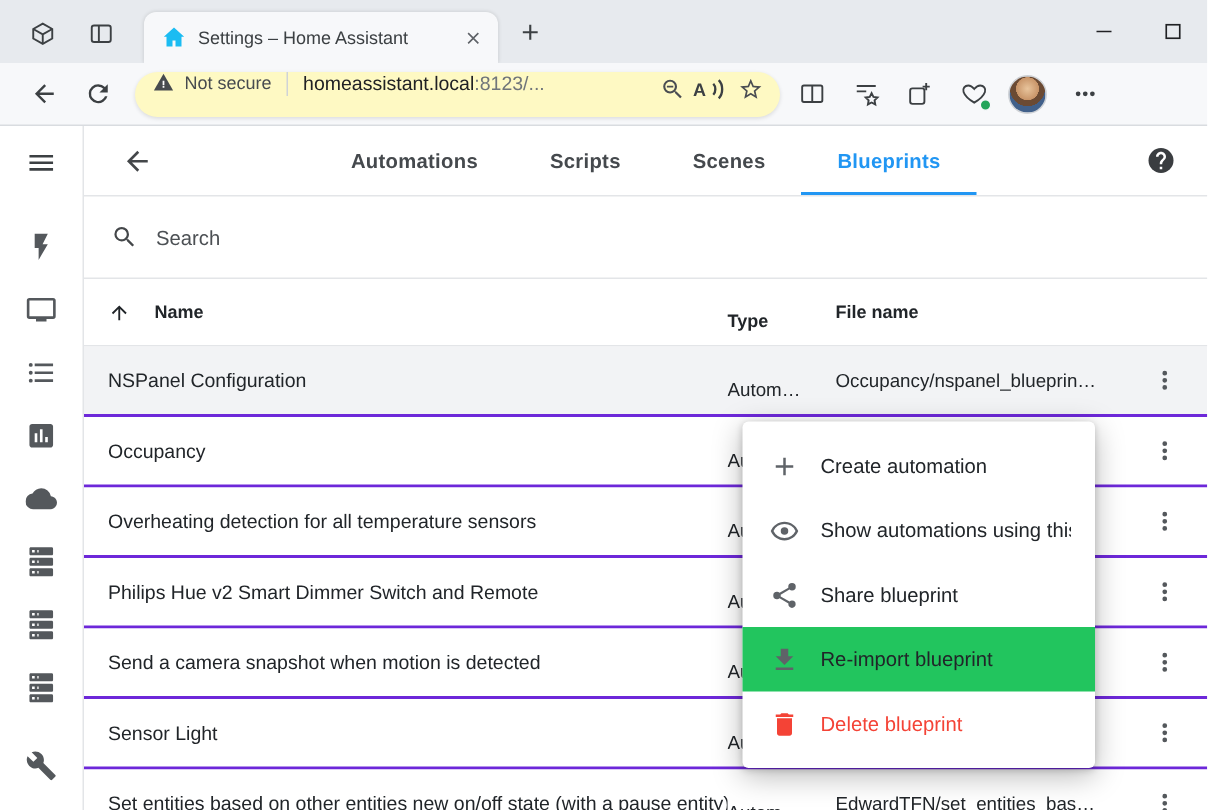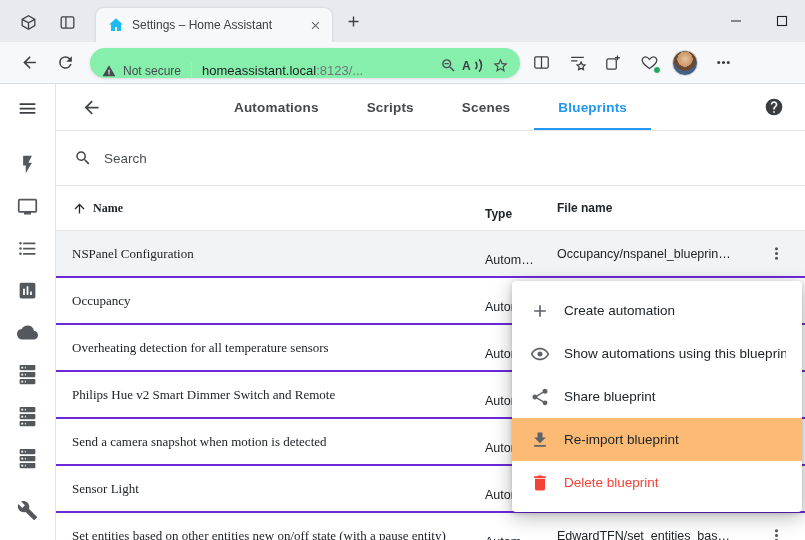--- a/index.html
+++ b/index.html
@@ -23,21 +23,21 @@
   .newtab svg { width:17px; height:17px; }
   .win-controls { position:absolute; right:0; top:0; height:42px; display:flex; }
   .win-btn { width:46px; height:42px; display:flex; align-items:center; justify-content:center; color:#202124; }
   .win-btn svg { width:12px; height:12px; }
 
   
   .toolbar { position:relative; height:42px; background:#f7f8fa; border-bottom:1px solid #d9dce0; display:flex; align-items:center; padding:0 8px 0 14px; }
   .tb-btn { width:30px; height:30px; display:flex; align-items:center; justify-content:center; color:#3c4043; border-radius:6px; flex:none; margin-left:6px; }
   .tb-btn:first-child { margin-left:0; }
   .tb-btn svg { width:19px; height:19px; }
-  .addressbar { flex:none; width:430px; height:30px; margin-left:10px; background:#86efac; border-radius:15px; box-shadow:0 1px 3px rgba(0,0,0,.12); display:flex; align-items:flex-end; padding:0 8px 0 12px; }
+  .addressbar { flex:none; width:430px; height:30px; margin-left:10px; background:#fef9c3; border-radius:15px; box-shadow:0 1px 3px rgba(0,0,0,.12); display:flex; align-items:flex-start; padding:0 8px 0 12px; }
   .siteinfo { display:flex; align-items:center; gap:7px; color:#474b4f; }
   .siteinfo svg { width:14px; height:14px; }
   .notsecure { font-size:12px; color:#474b4f; white-space:nowrap; }
   .ab-divider { width:1px; height:16px; background:#cfd3d7; margin:0 10px; flex:none; }
   .url { flex:1; font-size:13px; white-space:nowrap; overflow:hidden; }
   .url .host { color:#202124; }
   .url .path { color:#70757a; }
   .ab-icon { width:24px; height:24px; display:flex; align-items:center; justify-content:center; color:#4a4d52; flex:none; margin-left:2px; }
   .ab-icon svg { width:17px; height:17px; }
   .read-aloud { font-size:12px; font-weight:bold; color:#3c4043; display:flex; align-items:center; justify-content:center; gap:1px; }
@@ -67,40 +67,40 @@
   .ha-help { position:absolute; right:18px; width:26px; height:26px; display:flex; align-items:center; justify-content:center; color:#3a3d40; }
   .ha-help svg { width:20px; height:20px; }
 
   .search-row { height:54px; display:flex; align-items:center; padding:0 24px 0 18px; gap:12px; flex:none; }
   .search-row .s-icon { color:#44474a; display:flex; }
   .search-row .s-icon svg { width:18px; height:18px; }
   .search-input { border:none; outline:none; flex:1; font-size:13.5px; color:#404040; background:transparent; }
   .search-input::placeholder { color:#4c5054; opacity:1; }
 
   .thead { height:46px; display:flex; align-items:center; border-top:1px solid #e3e5e8; border-bottom:1px solid #e3e5e8; font-size:12px; font-weight:bold; color:#212529; flex:none; }
-  .col-name { flex:1; min-width:0; padding-left:16px; display:flex; align-items:center; gap:6px;font-family:Liberation Serif, serif; }
+  .col-name { flex:1; min-width:0; padding-left:16px; display:flex; align-items:center; gap:16px; }
   .col-type { width:72px; flex:none;margin-top:12px; }
   .col-file { width:190px; flex:none; }
   .col-act  { width:58px; flex:none; display:flex; justify-content:center; }
   .sort-icon { display:flex; color:#212529; }
   .sort-icon svg { width:15px; height:15px; }
 
   .rows { flex:1; overflow:hidden; }
   .row { height:47px; display:flex; align-items:center; border-bottom:2px solid #6d28d9; font-size:13px; color:#212529; cursor:pointer; background:#fff; }
   .row.selected { background:#f2f3f5; }
   .row .col-name { white-space:nowrap; overflow:hidden; }
   .row .col-type, .row .col-file { font-size:12.5px; white-space:nowrap; overflow:hidden; }
   .dots-btn { width:36px; height:36px; display:flex; align-items:center; justify-content:center; color:#54585c; border-radius:50%; }
   .dots-btn svg { width:19px; height:19px; }
 
   
-  .ctx-menu { position:absolute; left:512px; top:281px; width:290px; background:#fff; border-radius:4px;
+  .ctx-menu { position:absolute; left:495px; top:281px; width:235px; background:#fff; border-radius:4px;
               box-shadow:0 5px 20px rgba(0,0,0,.28), 0 1px 5px rgba(0,0,0,.18); padding:8px 0; z-index:20; }
   .menu-item { height:43px; display:flex; align-items:center; padding:0 16px 0 18px; gap:14px; font-size:13.5px; color:#212529; cursor:pointer; }
-  .menu-item.hovered { background:#fdba74; }
+  .menu-item.hovered { background:#22c55e; }
   .mi-icon { color:#5f6368; display:flex; flex:none; }
   .mi-icon svg { width:20px; height:20px; }
   .menu-item.danger { color:var(--danger); }
   .menu-item.danger .mi-icon { color:var(--danger); }
   .mi-label { white-space:nowrap; overflow:hidden; }
 </style>
 </head>
 <body>
 
 <div class="browser">

